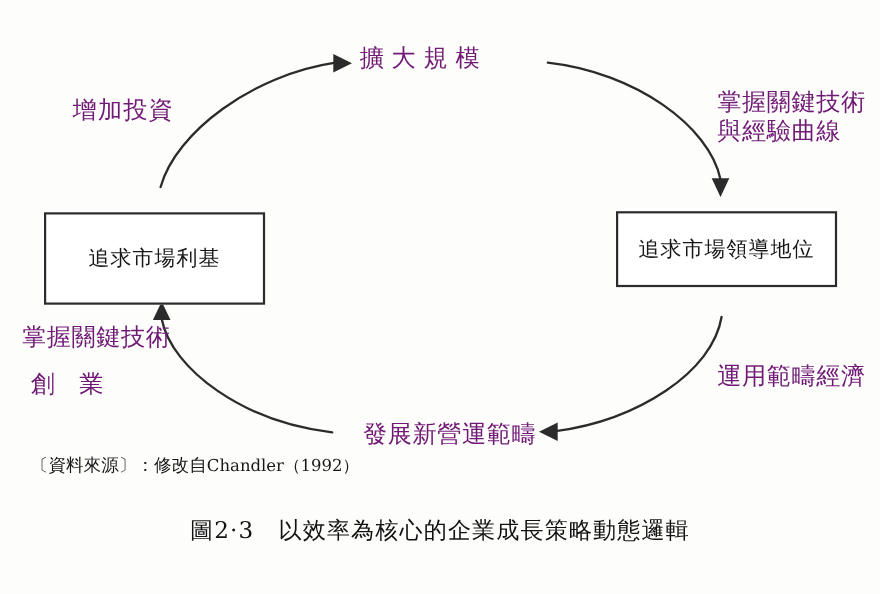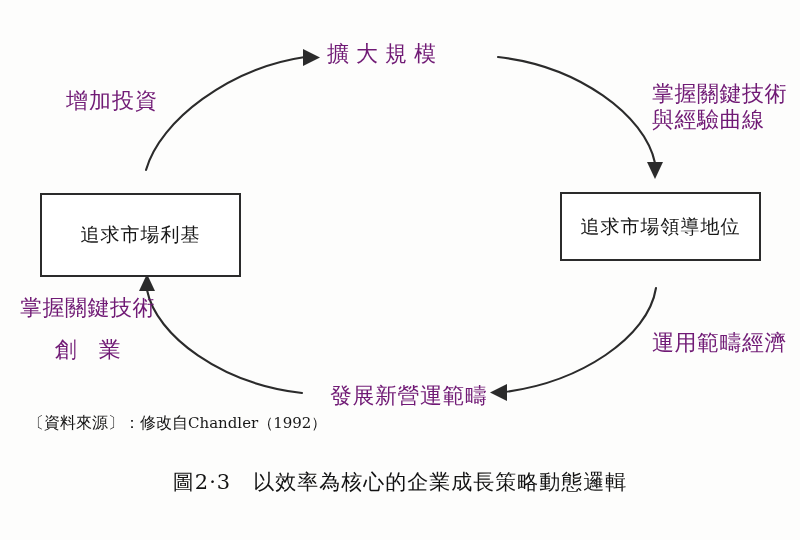--- a/index.html
+++ b/index.html
@@ -49,21 +49,21 @@
     white-space: nowrap;
   }
   .edge-label .l2 { display: block; }
 
   #label-top       { left: 327px; top: 41px;  letter-spacing: 7px; }
   #label-invest    { left: 66px;  top: 88px;  letter-spacing: 1px; }
   #label-scale     { left: 652px; top: 81px;  letter-spacing: 0.5px; }
   #label-scope     { left: 652px; top: 330px; letter-spacing: 0.5px; }
   #label-newbiz    { left: 330px; top: 383px; letter-spacing: 0.5px; }
   #label-tech      { left: 20px;  top: 295px; letter-spacing: 0.5px; }
-  #label-startup   { left: 13px;  top: 337px; letter-spacing: 0.5px; width: 150px; text-align: center; }
+  #label-startup   { left: 28px;  top: 337px; letter-spacing: 0.5px; width: 150px; }
   #label-startup .sp { letter-spacing: 22px; }
 
   #source-note {
     position: absolute;
     left: 28px;
     top: 413px;
     font-size: 16px;
     color: #171717;
     white-space: nowrap;
   }

